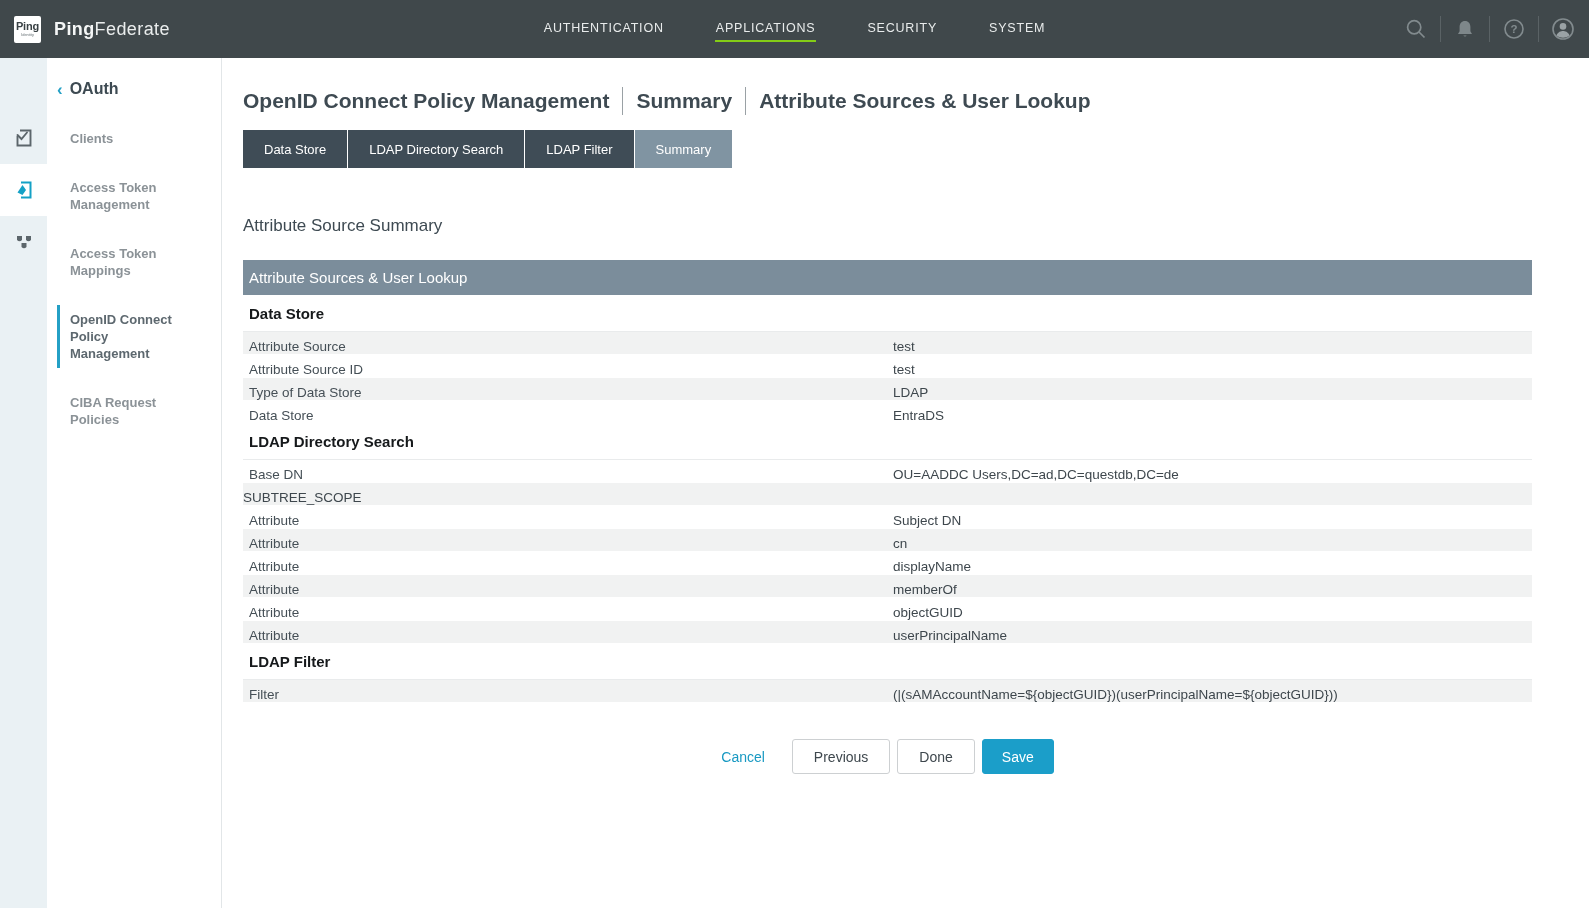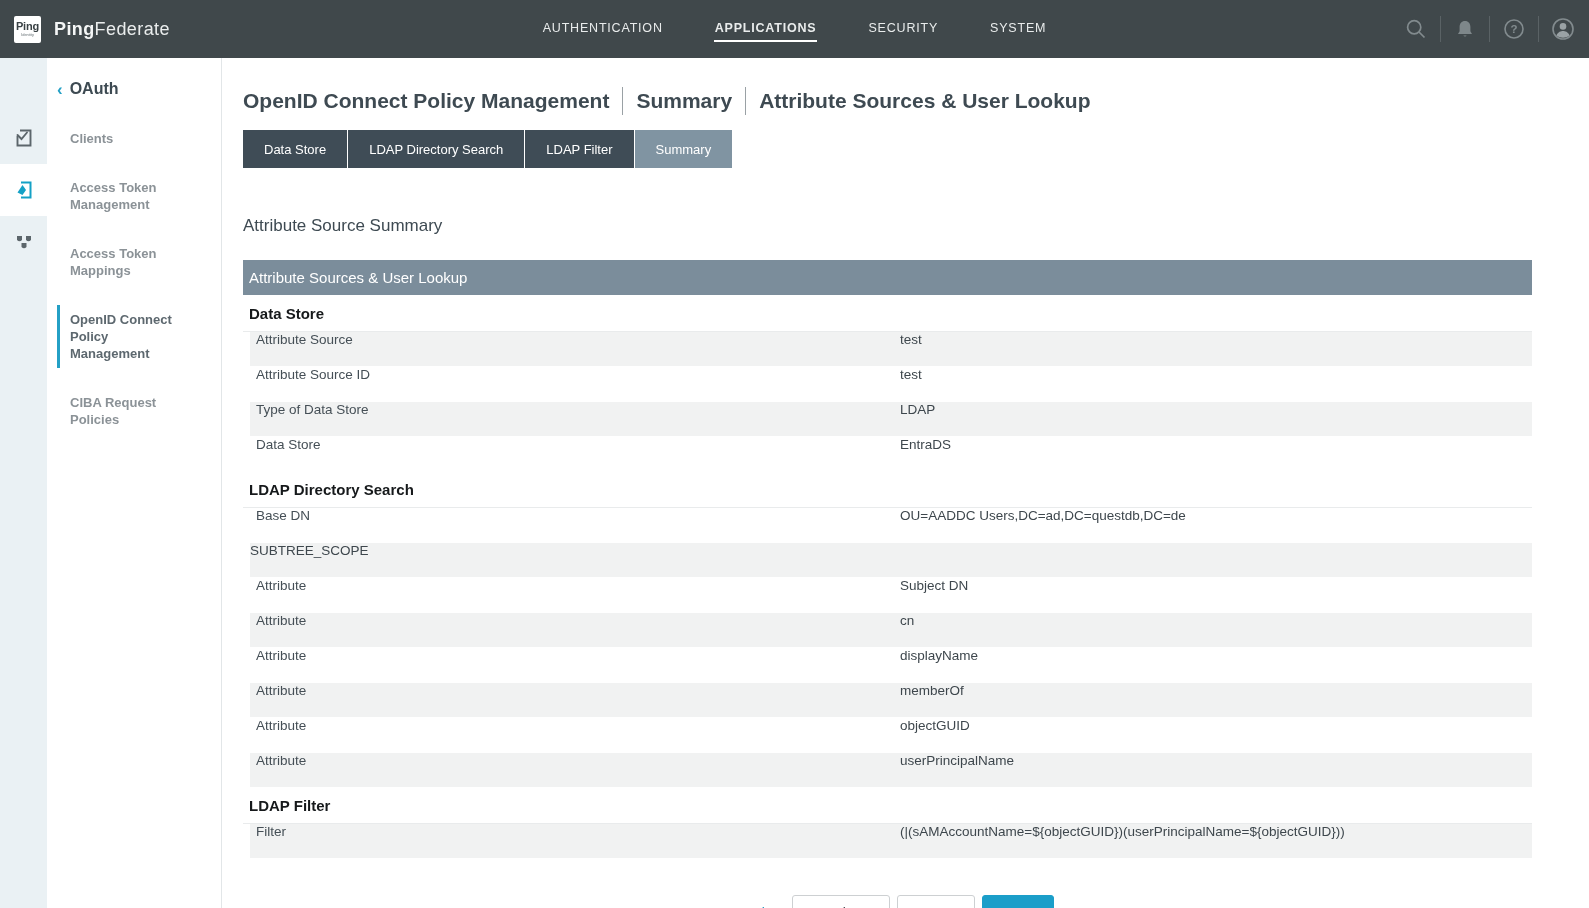--- a/index.html
+++ b/index.html
@@ -13,21 +13,21 @@
               flex-direction:column; align-items:center; justify-content:center; line-height:1; }
   .logo-box .lg-main { font-size:11px; font-weight:700; color:#3a4245; letter-spacing:-0.2px; }
   .logo-box .lg-sub { font-size:4px; color:#6b7478; margin-top:1px; }
   .brand-text { font-size:18px; color:#f4f6f6; letter-spacing:0.4px; }
   .brand-text .b { font-weight:700; }
   .brand-text .l { font-weight:400; opacity:0.95; }
   .primary-nav { position:absolute; left:0; right:0; top:0; height:100%; display:flex;
                  align-items:center; justify-content:center; gap:50px; pointer-events:none; }
   .nav-item { pointer-events:auto; color:#e9ecec; font-size:12.5px; letter-spacing:0.8px;
               padding:4px 1px 5px; cursor:pointer; border-bottom:2px solid transparent; }
-  .nav-item.active { font-weight:700; border-bottom:2px solid #ffffff; }
+  .nav-item.active { font-weight:400; border-bottom:2px solid #84cc16; }
   .topnav-right { position:absolute; right:2px; top:0; height:100%; display:flex; align-items:center; }
   .tn-icon { width:49px; height:26px; display:flex; align-items:center; justify-content:center; cursor:pointer; }
   .tn-icon + .tn-icon { border-left:1px solid #5a6265; }
   .tn-icon svg { display:block; }
 
   
   .layout { display:flex; height:866px; }
   .rail { width:47px; background:#eaf1f4; padding-top:54px; flex:none; }
   .rail-cell { height:52px; display:flex; align-items:center; justify-content:center; cursor:pointer; }
   .rail-cell.active { background:#fff; }
@@ -46,21 +46,21 @@
   .title-sep { width:1px; height:28px; background:#9aa1a5; margin:0 13px; }
   .tabs { display:flex; margin-top:15px; gap:1px; }
   .tab { height:38px; display:flex; align-items:center; justify-content:center;
          padding:0 21px; background:#3f4c56; color:#fff; font-size:13px; cursor:pointer; }
   .tab.active { background:#8094a2; }
   .summary-intro { margin-top:48px; font-size:17px; color:#3e4a52; }
   .table-header-bar { margin-top:24px; height:35px; background:#7b8d9b; color:#fff;
                       font-size:15px; display:flex; align-items:center; padding-left:6px; }
   .section-heading { height:37px; display:flex; align-items:center; padding-left:6px;
                      font-size:15px; font-weight:700; color:#16191b; border-bottom:1px solid #e9ebec; }
-  .srow { height:34px; display:flex; align-items:flex-start; font-size:13.5px;margin-left:7px; }
+  .srow { height:22px; display:flex; align-items:flex-end; font-size:13.5px; }
   .srow + .srow { margin-top:1px; }
   .srow.shaded { background:#f1f2f2; }
   .srow .rlabel { width:650px; padding-left:6px; color:#454f56; flex:none; }
   .srow .rvalue { color:#3e474d; }
 
   .footer-actions { margin-top:37px; display:flex; align-items:center; justify-content:center; gap:7px; }
   .link-btn { color:#1899c2; font-size:14px; cursor:pointer; margin-right:20px; }
   .btn { height:35px; padding:0 21px; background:#fff; border:1px solid #cdd0d2; border-radius:3px;
          font-size:14px; color:#3e474d; font-family:"Liberation Sans", sans-serif; cursor:pointer; }
   .btn.primary { background:#1b9ec9; border-color:#1b9ec9; color:#fff; padding:0 19px; }

